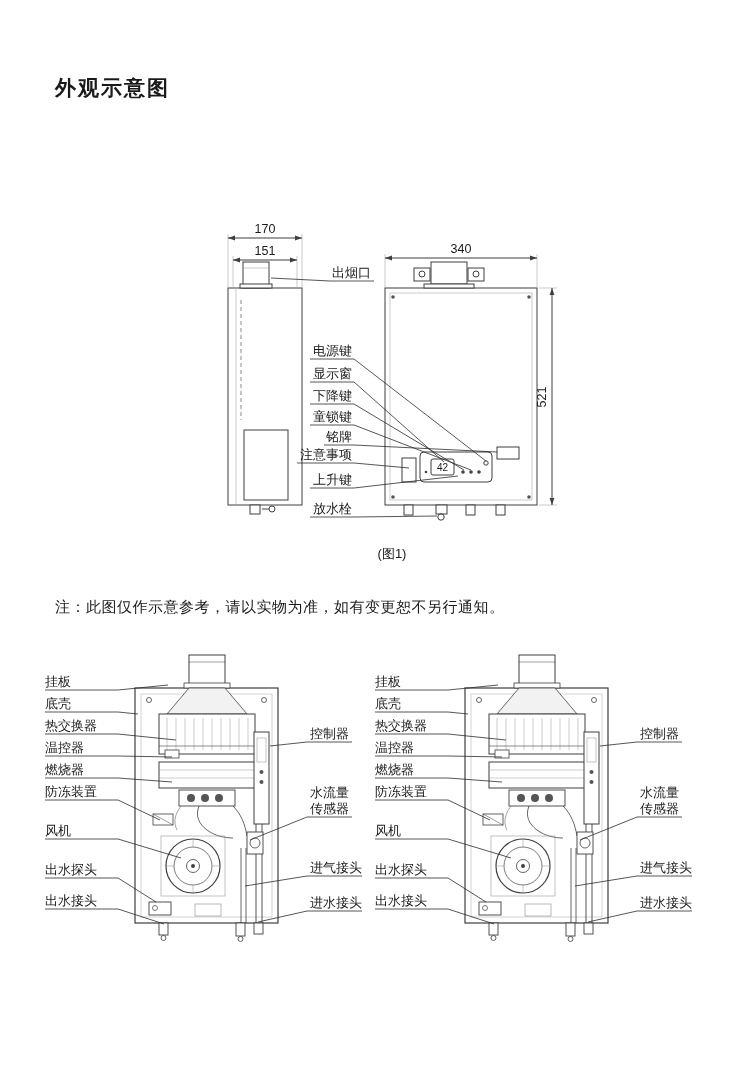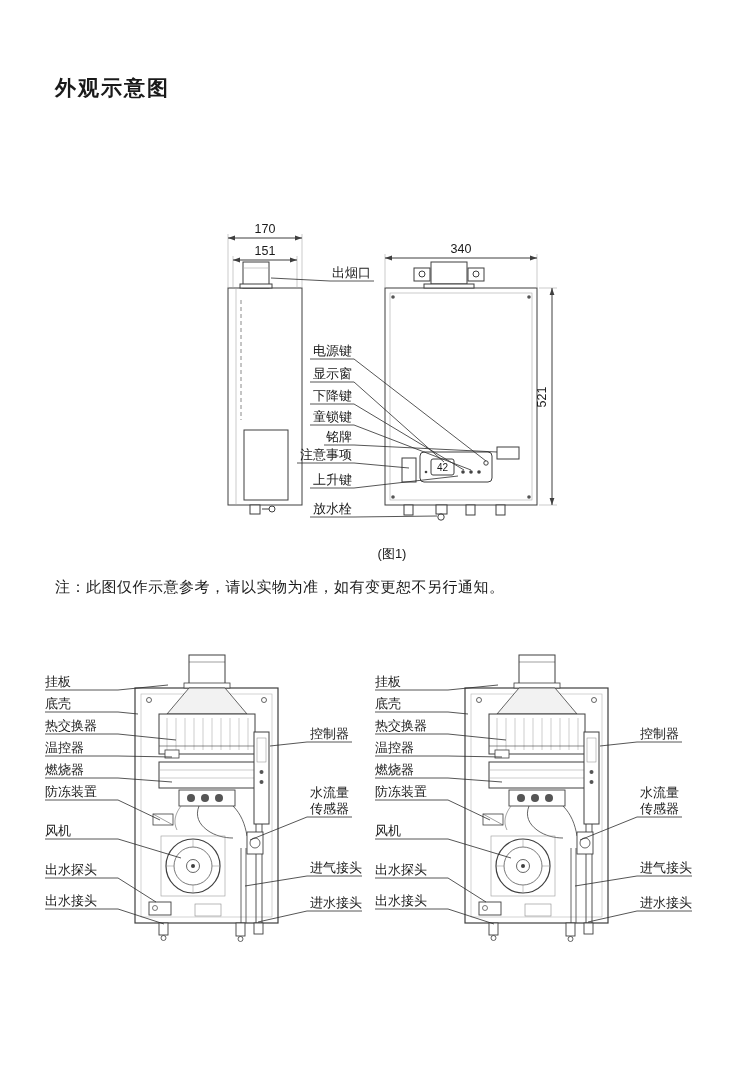--- a/index.html
+++ b/index.html
@@ -1,19 +1,19 @@
 <!DOCTYPE html>
 <html><head>
 <meta charset="utf-8">
 <style>
   html,body{margin:0;padding:0;background:#ffffff;}
   .page{position:relative;width:750px;height:1086px;background:#ffffff;overflow:hidden;
         font-family:"Liberation Sans","DejaVu Sans",sans-serif;color:#1a1a1a;}
   .title{position:absolute;left:55px;top:74px;margin:0;font-size:21px;font-weight:bold;letter-spacing:2px;}
-  .note{position:absolute;left:55px;top:578px;font-size:15px;letter-spacing:.5px;}
+  .note{position:absolute;left:55px;top:598px;font-size:15px;letter-spacing:.5px;}
   svg{position:absolute;left:0;}
   svg text{font-family:"Liberation Sans","DejaVu Sans",sans-serif;fill:#1a1a1a;}
   .lbl{font-size:13px;}
   .dim{font-size:12.5px;}
   .cap{font-size:13px;}
   .s{fill:none;stroke:#3f3f3f;stroke-width:1;}
   .sf{fill:#ffffff;stroke:#3f3f3f;stroke-width:1;}
   .thin{fill:none;stroke:#a8a8a8;stroke-width:.6;}
   .lead{fill:none;stroke:#2b2b2b;stroke-width:.8;}
   .arrow{fill:#3f3f3f;stroke:none;}

